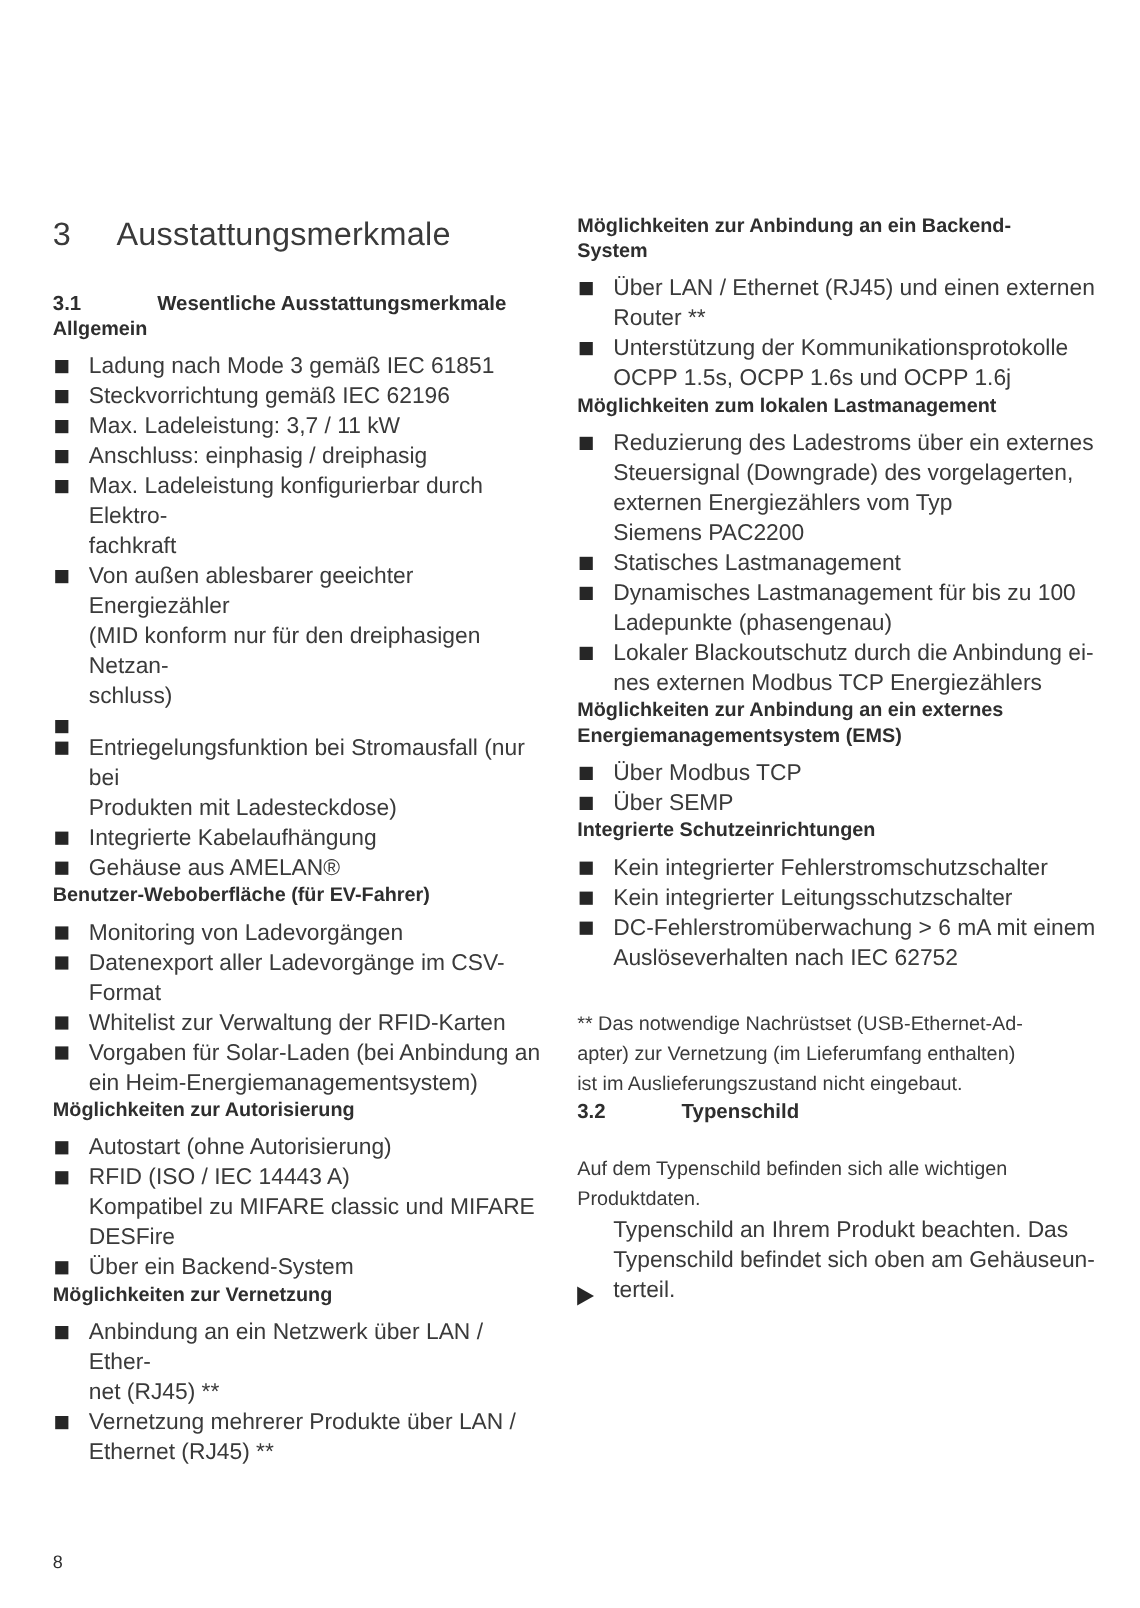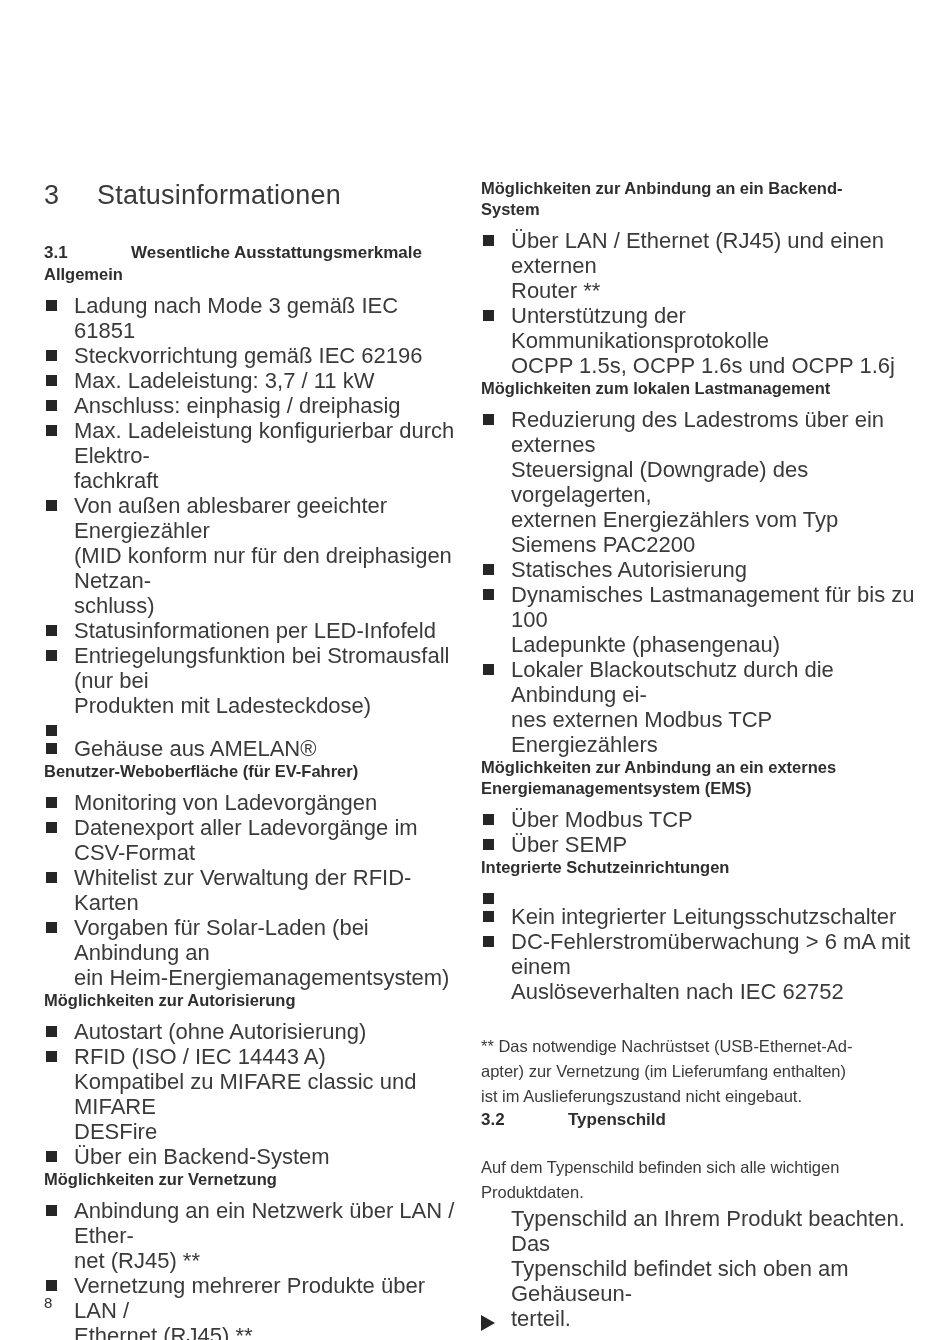--- a/index.html
+++ b/index.html
@@ -32,21 +32,21 @@
     line-height:21px; margin-bottom:8px; white-space:pre-line;
   }
 
   ul.bullets { list-style:none; }
   li.bullet { display:flex; align-items:flex-start; }
   .sq {
     width:11px; height:11px; background:#262626; flex:none;
     margin:7px 0 0 2px;
   }
   .bt {
-    padding-left:17px; font-size:22px; line-height:25px;
+    padding-left:17px; font-size:19px; line-height:25px;
     color:#3a3a3a; white-space:pre-line;
   }
 
   .footnote {
     margin-top:30px; font-size:16.5px; line-height:25px;
     color:#3a3a3a; white-space:pre-line;
   }
 
   h2.section-32 { }
 
@@ -71,21 +71,21 @@
 </style>
 </head>
 <body>
 
 <main class="columns">
 
   <section class="col col-left">
 
     <h1 class="chapter">
       <span class="ch-num">3</span>
-      <span class="ch-title">Statusinformationen</span>
+      <span class="ch-title">Ausstattungsmerkmale</span>
     </h1>
 
     <h2 class="section">
       <span class="sec-num">3.1</span>
       <span class="sec-title">Wesentliche Ausstattungsmerkmale</span>
     </h2>
 
     <div class="group">
       <h3 class="group-title">Allgemein</h3>
       <ul class="bullets">
@@ -111,29 +111,29 @@
 fachkraft</span>
           </li>
         <li class="bullet">
             <span class="sq"></span>
             <span class="bt">Von außen ablesbarer geeichter Energiezähler
 (MID konform nur für den dreiphasigen Netzan-
 schluss)</span>
           </li>
         <li class="bullet">
             <span class="sq"></span>
-            <span class="bt">Statusinformationen per LED-Infofeld</span>
           </li>
         <li class="bullet">
             <span class="sq"></span>
             <span class="bt">Entriegelungsfunktion bei Stromausfall (nur bei
 Produkten mit Ladesteckdose)</span>
           </li>
         <li class="bullet">
             <span class="sq"></span>
+            <span class="bt">Integrierte Kabelaufhängung</span>
           </li>
         <li class="bullet">
             <span class="sq"></span>
             <span class="bt">Gehäuse aus AMELAN®</span>
           </li>
       </ul>
     </div>
 
     <div class="group">
       <h3 class="group-title">Benutzer-Weboberfläche (für EV-Fahrer)</h3>
@@ -220,21 +220,21 @@
       <ul class="bullets">
         <li class="bullet">
             <span class="sq"></span>
             <span class="bt">Reduzierung des Ladestroms über ein externes
 Steuersignal (Downgrade) des vorgelagerten,
 externen Energiezählers vom Typ
 Siemens PAC2200</span>
           </li>
         <li class="bullet">
             <span class="sq"></span>
-            <span class="bt">Statisches Autorisierung</span>
+            <span class="bt">Statisches Lastmanagement</span>
           </li>
         <li class="bullet">
             <span class="sq"></span>
             <span class="bt">Dynamisches Lastmanagement für bis zu 100
 Ladepunkte (phasengenau)</span>
           </li>
         <li class="bullet">
             <span class="sq"></span>
             <span class="bt">Lokaler Blackoutschutz durch die Anbindung ei-
 nes externen Modbus TCP Energiezählers</span>
@@ -255,20 +255,21 @@
             <span class="bt">Über SEMP</span>
           </li>
       </ul>
     </div>
 
     <div class="group">
       <h3 class="group-title">Integrierte Schutzeinrichtungen</h3>
       <ul class="bullets">
         <li class="bullet">
             <span class="sq"></span>
+            <span class="bt">Kein integrierter Fehlerstromschutzschalter</span>
           </li>
         <li class="bullet">
             <span class="sq"></span>
             <span class="bt">Kein integrierter Leitungsschutzschalter</span>
           </li>
         <li class="bullet">
             <span class="sq"></span>
             <span class="bt">DC-Fehlerstromüberwachung &gt; 6 mA mit einem
 Auslöseverhalten nach IEC 62752</span>
           </li>

